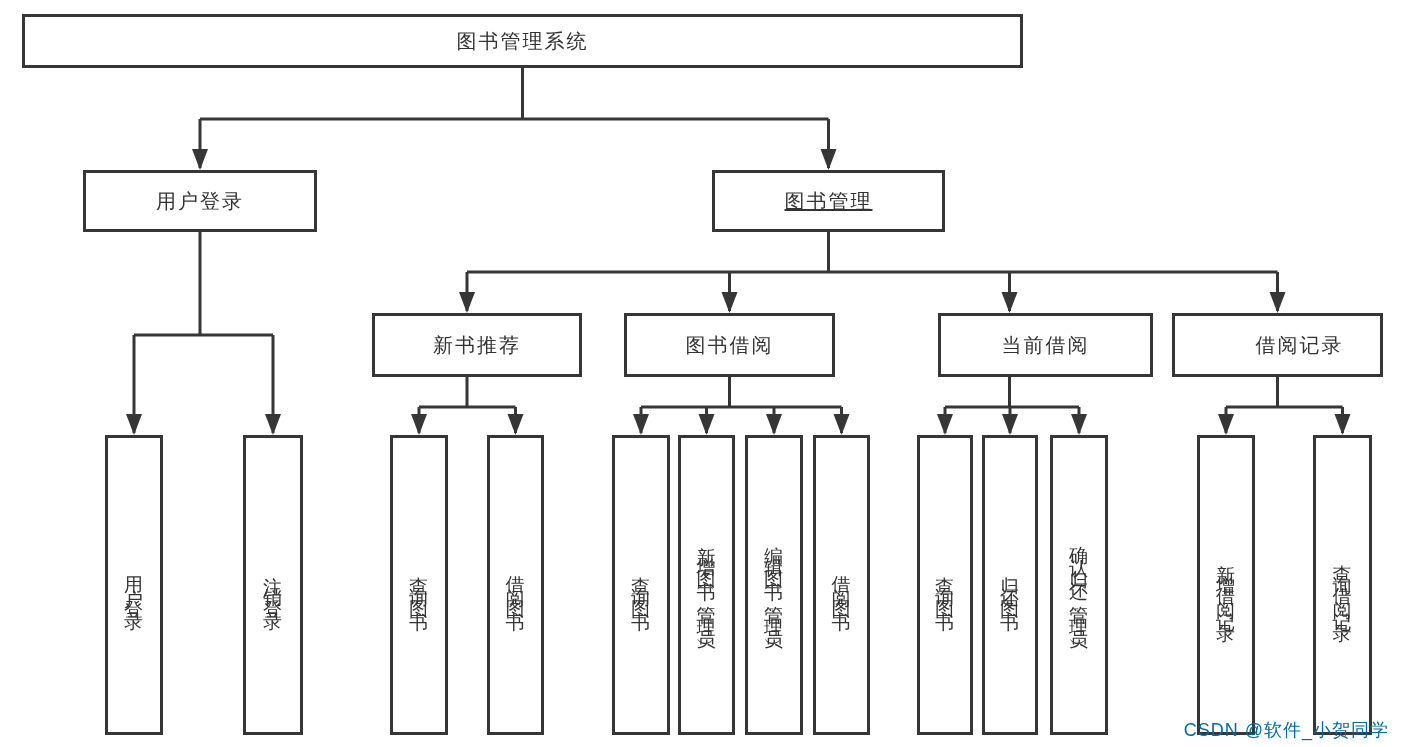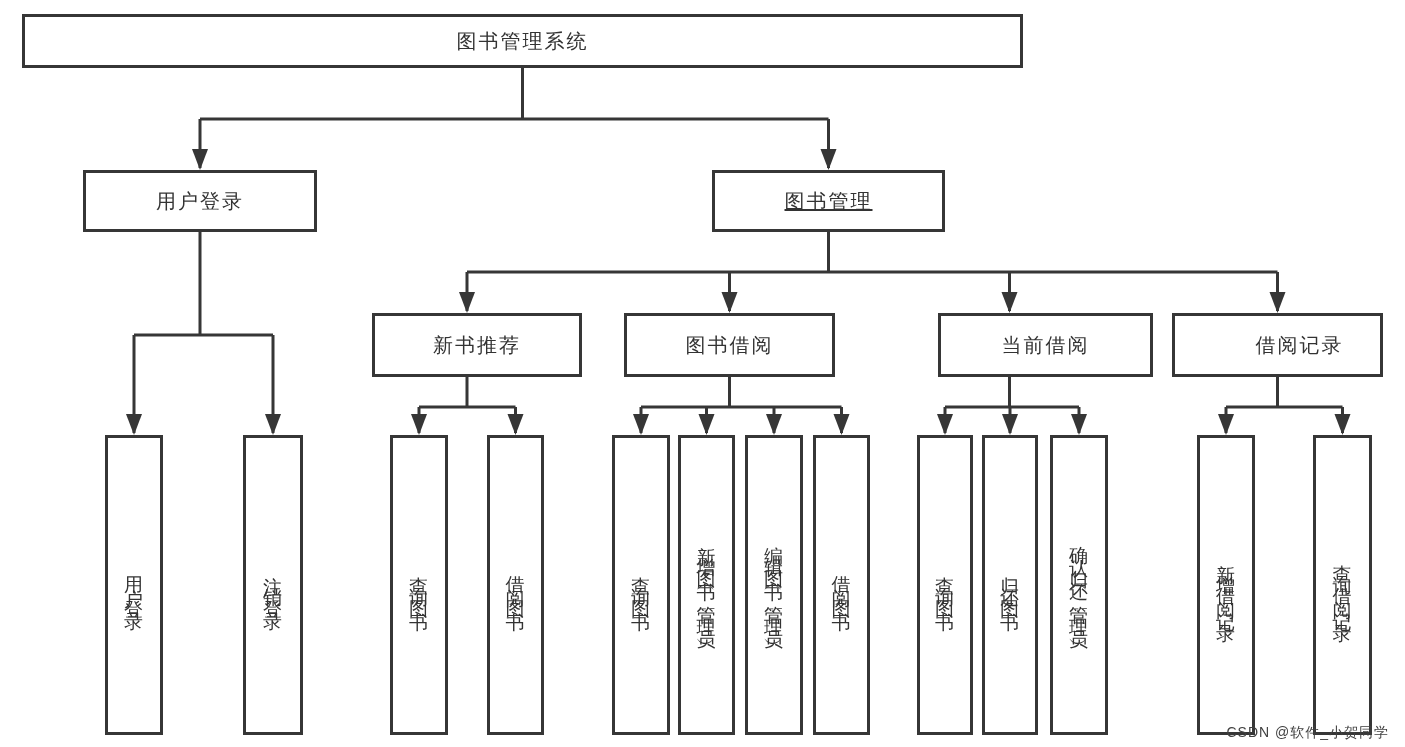--- a/index.html
+++ b/index.html
@@ -41,22 +41,22 @@
     font-size: 19px;
     writing-mode: vertical-rl;
     text-orientation: mixed;
     letter-spacing: 12px;
     line-height: 1;
   }
   .watermark {
     position: absolute;
     right: 16px;
     bottom: 5px;
-    font-size: 14px;
-    color: #404040;
+    font-size: 18px;
+    color: #0369a1;
     letter-spacing: 1px;
     z-index: 2;
     white-space: nowrap;
     margin-left: 48px;
   }
 </style>
 </head>
 <body>
 
 <div class="canvas">

